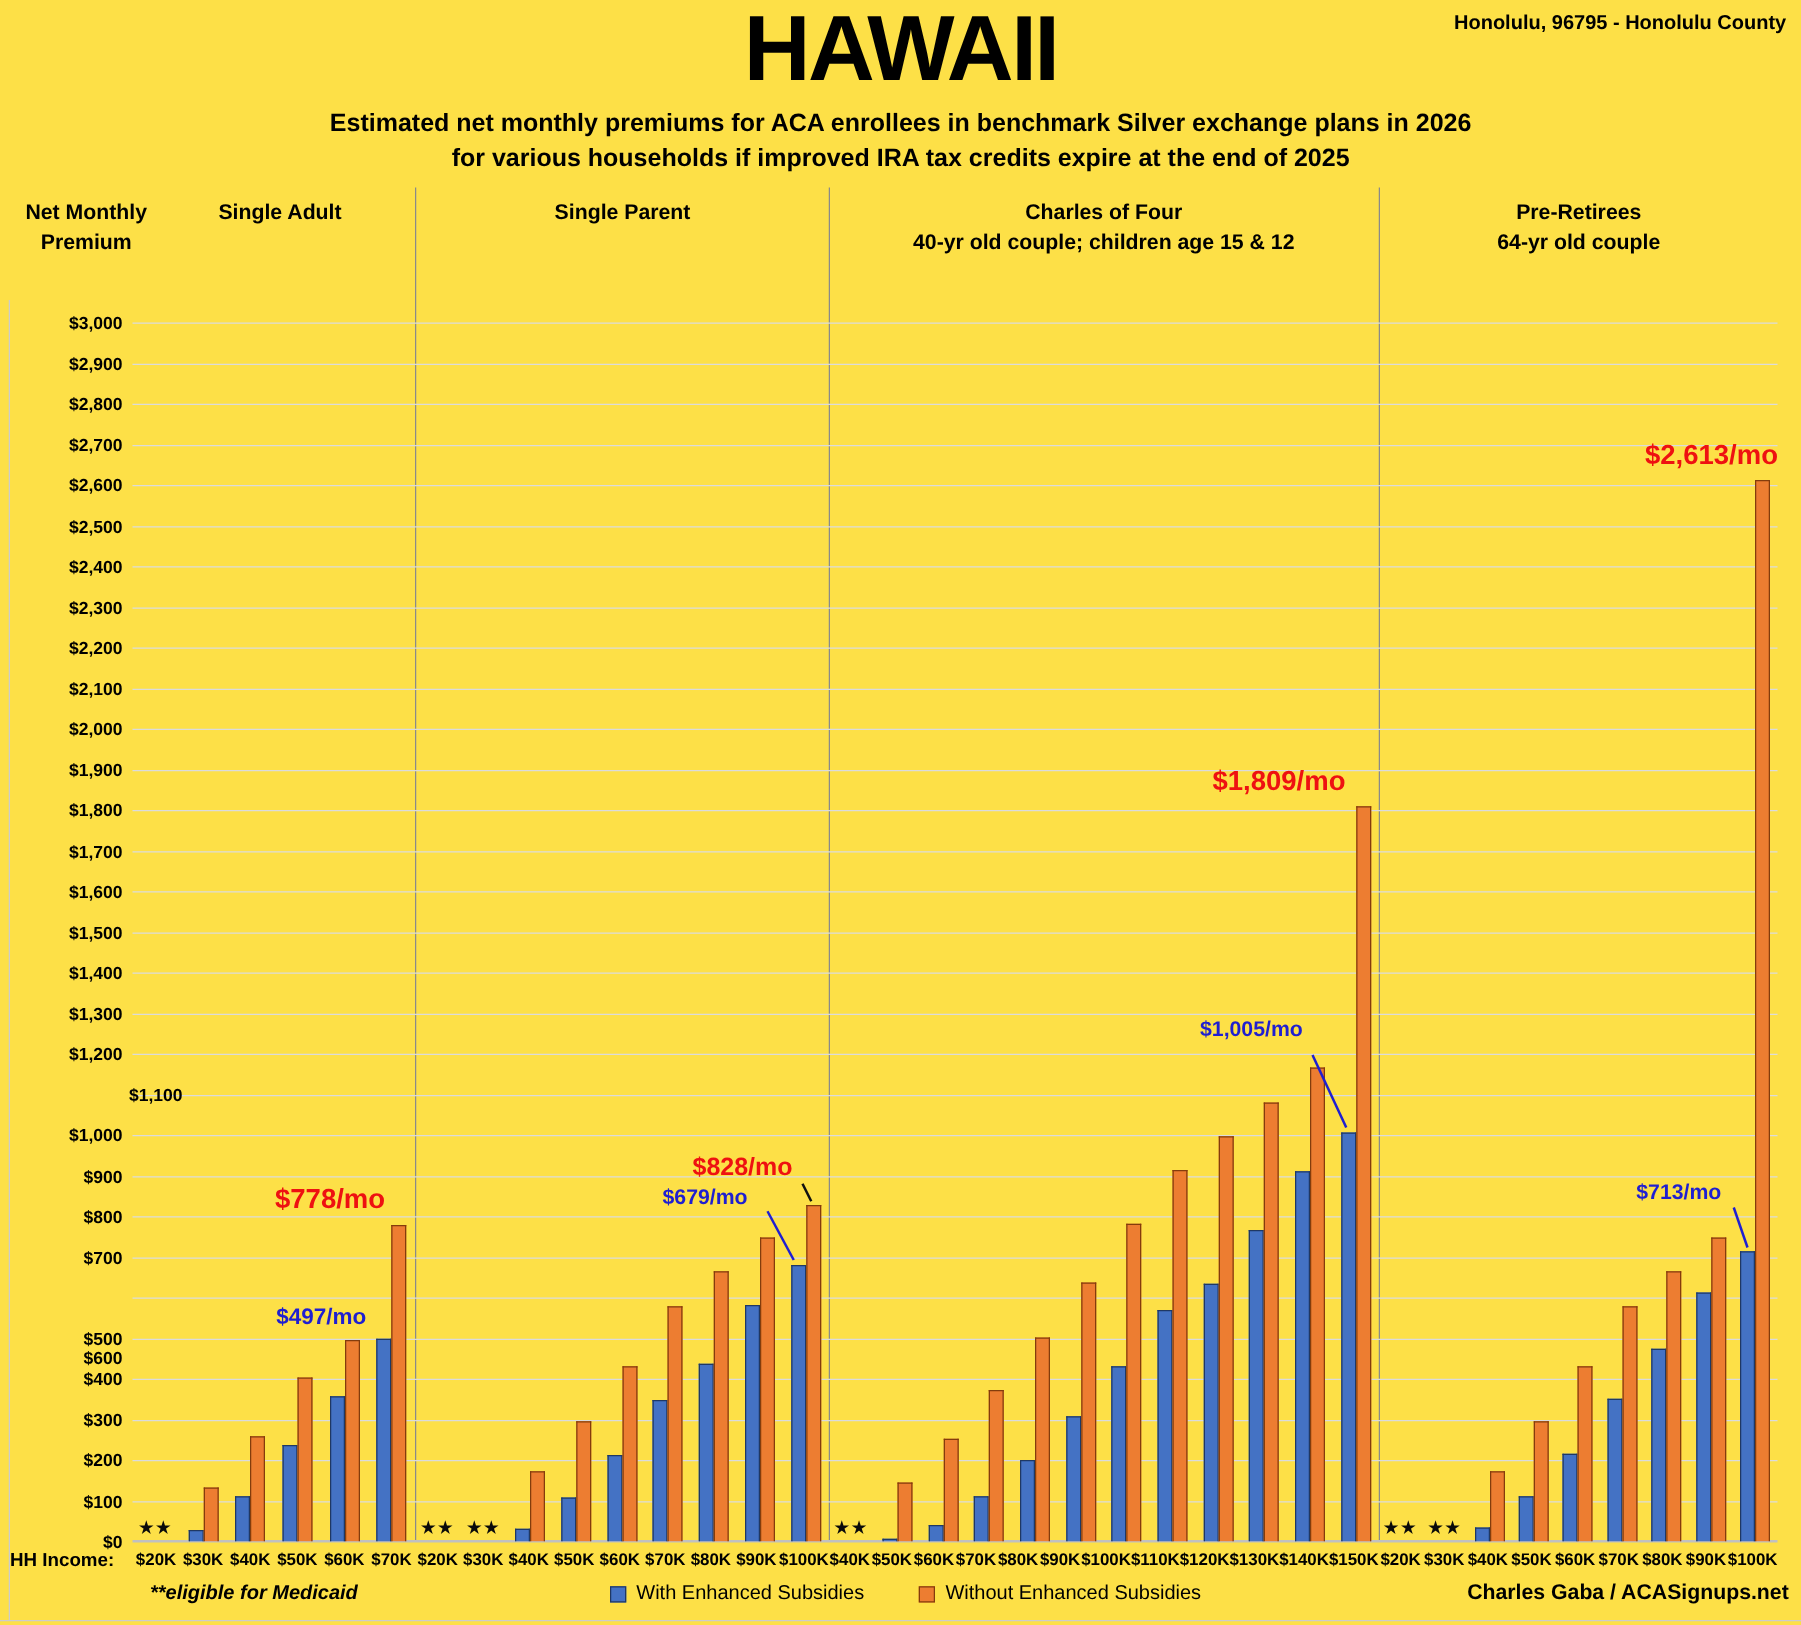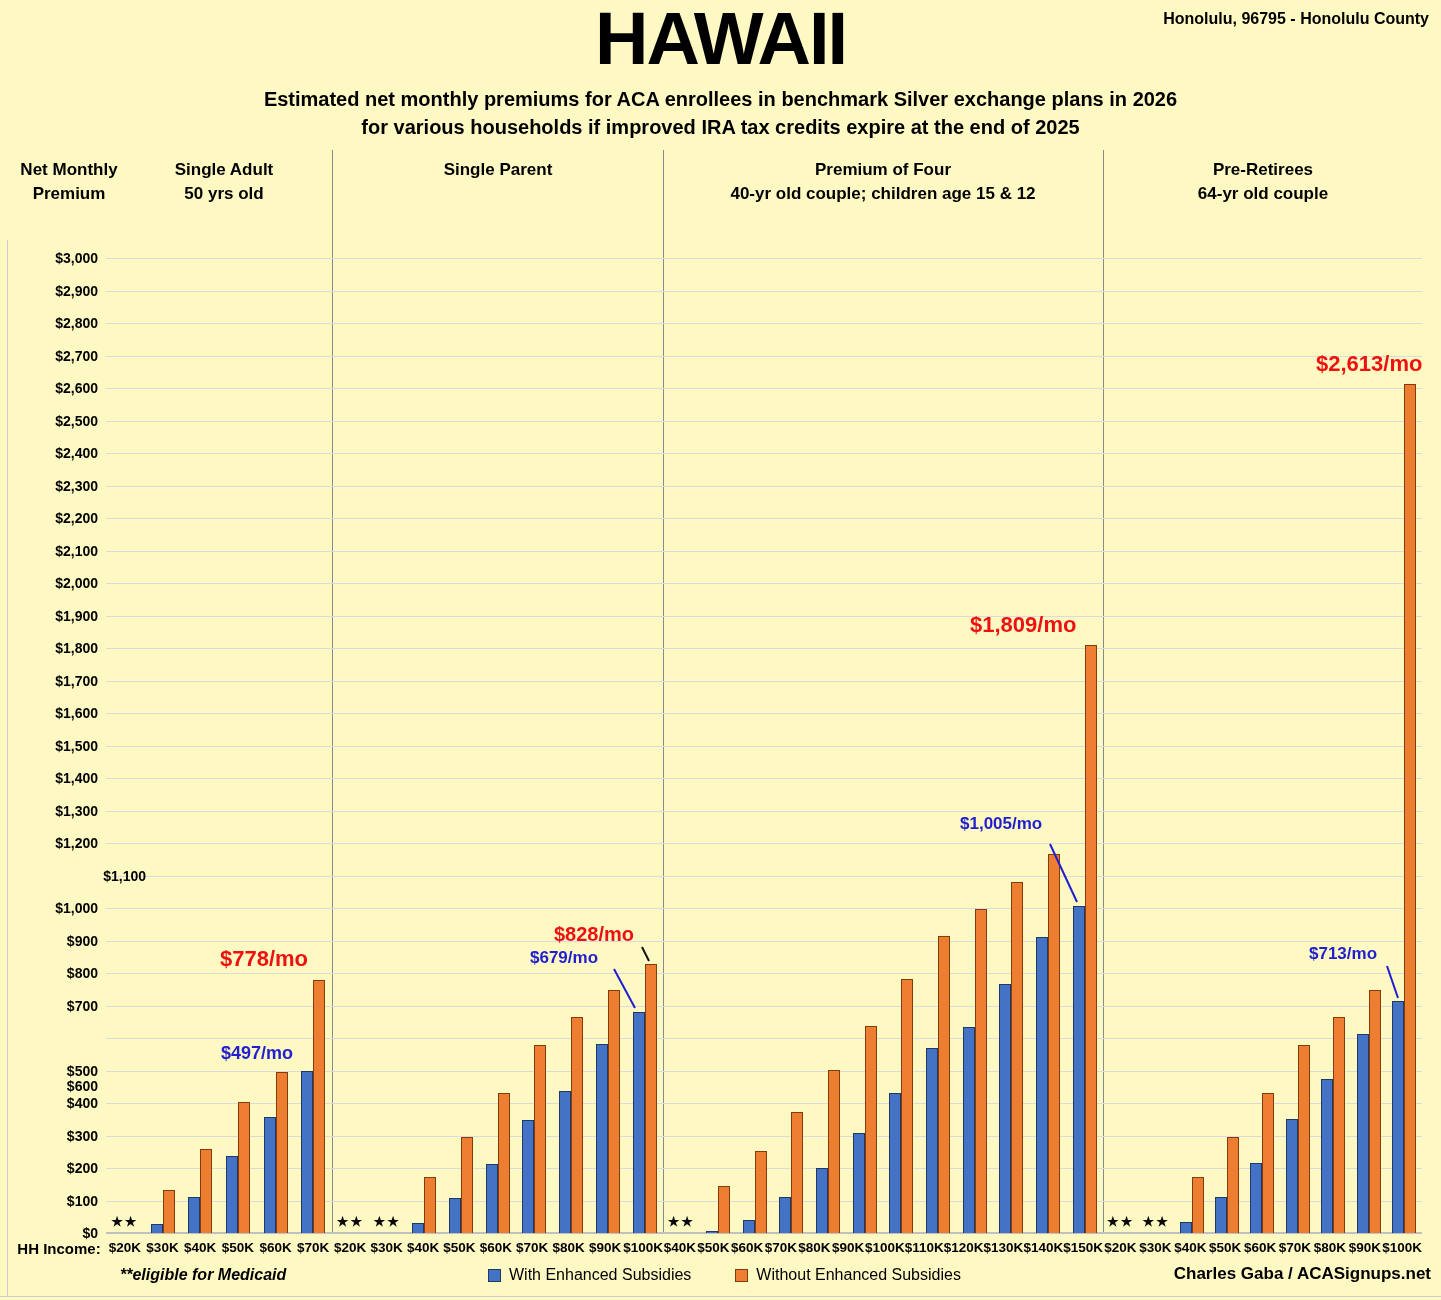--- a/index.html
+++ b/index.html
@@ -1,16 +1,16 @@
 <!DOCTYPE html>
 <html><head>
 <meta charset="utf-8">
 <style>
   html,body{margin:0;padding:0;background:#fff;}
-  .root{position:relative;width:1441px;height:1300px;background:#fef9c3;
+  .root{position:relative;width:1441px;height:1300px;background:#fde047;
         font-family:"Liberation Sans",sans-serif;color:#000;overflow:hidden;}
 
   .title{position:absolute;top:0px;left:0;width:100%;text-align:center;
          font-size:74px;font-weight:800;letter-spacing:-2px;line-height:78px;}
   .location{position:absolute;top:10px;right:12px;font-size:16px;font-weight:bold;}
   .subtitle{position:absolute;left:0;width:100%;text-align:center;font-size:20px;font-weight:bold;}
   .subtitle.s1{top:88px;}
   .subtitle.s2{top:116px;}
 
   .axis-title{position:absolute;left:0;top:158px;width:138px;text-align:center;
@@ -32,21 +32,21 @@
           font-size:14px;font-weight:bold;line-height:18px;}
   .divider{position:absolute;top:150px;width:1px;height:1083px;background:#8a8a8a;}
 
   .panel{position:absolute;top:0;height:100%;display:flex;}
   .cell{flex:1 1 0;position:relative;display:flex;align-items:flex-end;justify-content:center;}
   .pair{display:flex;align-items:flex-end;}
   .bar{width:12px;box-sizing:border-box;border-style:solid;border-width:1px;border-bottom:none;}
   .stars{position:absolute;bottom:4px;left:-10px;right:-10px;text-align:center;
          font-size:13px;font-weight:bold;letter-spacing:2px;color:#0a0a0a;}
 
-  .hh-income{position:absolute;left:8px;top:1240px;width:102px;text-align:center;
+  .hh-income{position:absolute;left:8px;top:1240px;width:102px;text-align:left;
              font-size:15px;font-weight:bold;}
   .xlabels{position:absolute;left:106px;top:1240px;width:1316px;height:20px;}
   .xcell{flex:1 1 0;text-align:center;font-size:13.5px;font-weight:bold;white-space:nowrap;overflow:visible;}
 
   .ann{position:absolute;font-weight:bold;white-space:nowrap;}
   .ann-778{left:220px;top:946px;font-size:22px;}
   .ann-497{left:221px;top:1043px;font-size:18px;}
   .ann-828{left:554px;top:923px;font-size:20px;}
   .ann-679{left:530px;top:948px;font-size:17px;}
   .ann-1005{left:960px;top:814px;font-size:17px;}
@@ -74,27 +74,26 @@
   <div class="subtitle s1">Estimated net monthly premiums for ACA enrollees in benchmark Silver exchange plans in 2026</div>
   <div class="subtitle s2">for various households if improved IRA tax credits expire at the end of 2025</div>
 
   <div class="axis-title">
     <div>Net Monthly</div>
     <div>Premium</div>
   </div>
 
   <div class="panel-title pt0">
     <div>Single Adult</div>
-    <div>50 yrs old</div>
   </div>
   <div class="panel-title pt1">
     <div>Single Parent</div>
   </div>
   <div class="panel-title pt2">
-    <div>Premium of Four</div>
+    <div>Charles of Four</div>
     <div>40-yr old couple; children age 15 &amp; 12</div>
   </div>
   <div class="panel-title pt3">
     <div>Pre-Retirees</div>
     <div>64-yr old couple</div>
   </div>
 
   <div class="frame-left"></div>
   <div class="frame-bottom"></div>
 

